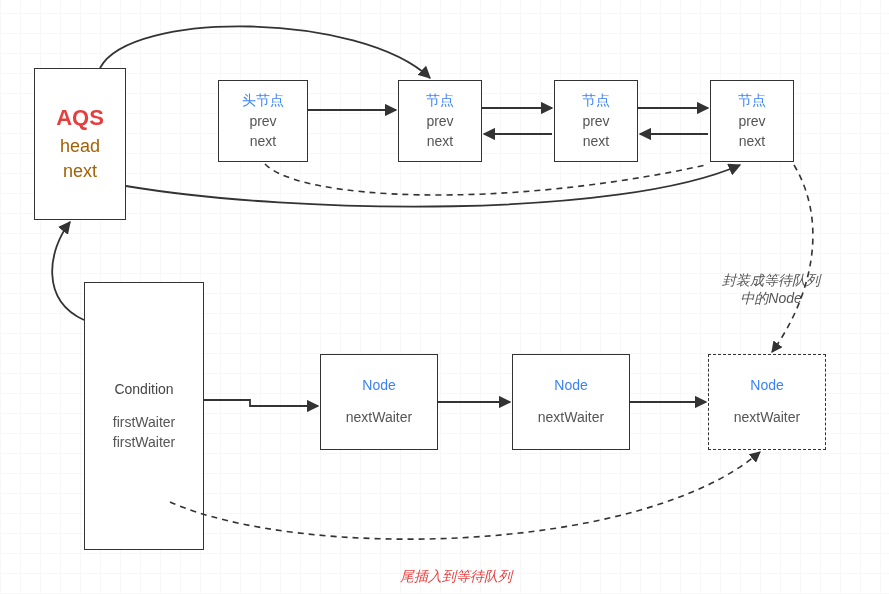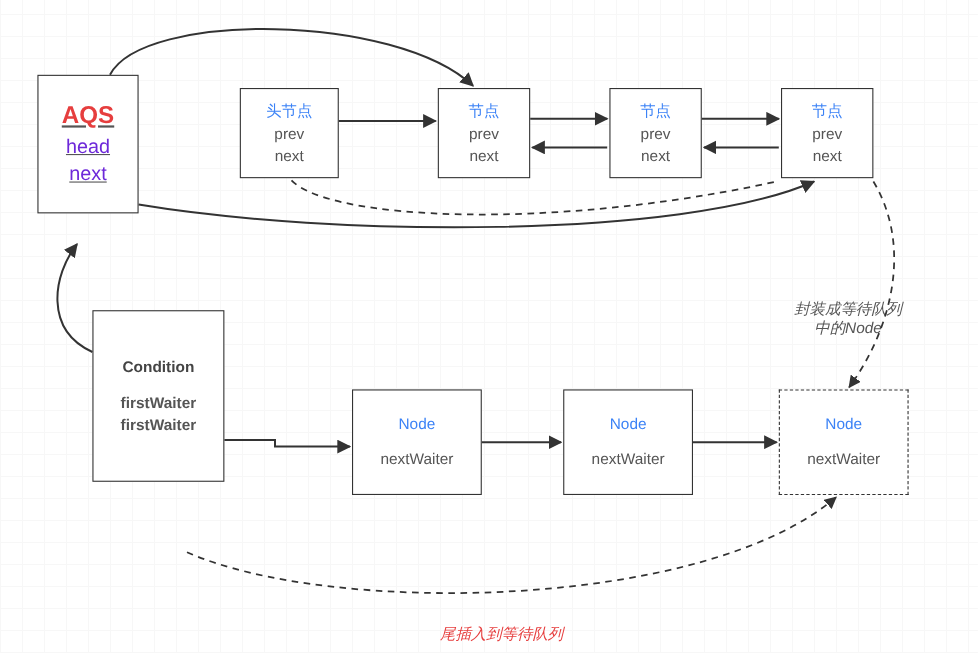--- a/index.html
+++ b/index.html
@@ -21,38 +21,38 @@
     flex-direction: column;
     align-items: center;
     justify-content: center;
     font-size: 14px;
     color: #555;
     padding: 6px;
     line-height: 1.4;
   }
   .box.dashed { border-style: dashed; }
   .aqs-title { color: #e63e3e; font-size: 22px; font-weight: bold; }
-  .aqs-lines { font-size: 18px; color: #6d28d9; text-align: left; }
+  .aqs-lines { font-size: 18px; color: #a16207; text-align: left; }
   .node-title { color: #3b82f6; margin-bottom: 2px; }
   .cond-title { color: #444; margin-bottom: 14px; }
   .label {
     position: absolute;
     font-size: 14px;
     color: #555;
     text-align: center;
     white-space: pre;
     font-style: italic;
   }
   .label.red { color: #e63e3e; text-align: center; }
   svg.layer { position: absolute; top:0; left:0; width:889px; height:594px; pointer-events:none; }
 </style>
 </head>
 <body>
 
-<div class="box" style="left:34px; top:68px; width:92px; height:126px;text-decoration:underline;">
+<div class="box" style="left:34px; top:68px; width:92px; height:152px;">
   <div class="aqs-title">AQS</div>
   <div class="aqs-lines">head</div>
   <div class="aqs-lines">next</div>
 </div>
 
 <div class="box" style="left:218px; top:80px; width:90px; height:82px;">
   <div class="node-title">头节点</div>
   <div>prev</div>
   <div>next</div>
 </div>
@@ -68,21 +68,21 @@
   <div>prev</div>
   <div>next</div>
 </div>
 
 <div class="box" style="left:710px; top:80px; width:84px; height:82px;">
   <div class="node-title">节点</div>
   <div>prev</div>
   <div>next</div>
 </div>
 
-<div class="box" style="left:84px; top:282px; width:120px; height:156px;font-weight:bold;">
+<div class="box" style="left:84px; top:282px; width:120px; height:268px;">
   <div class="cond-title">Condition</div>
   <div>firstWaiter</div>
   <div>firstWaiter</div>
 </div>
 
 <div class="box" style="left:320px; top:354px; width:118px; height:96px;">
   <div class="node-title" style="margin-bottom:12px;">Node</div>
   <div>nextWaiter</div>
 </div>
 

